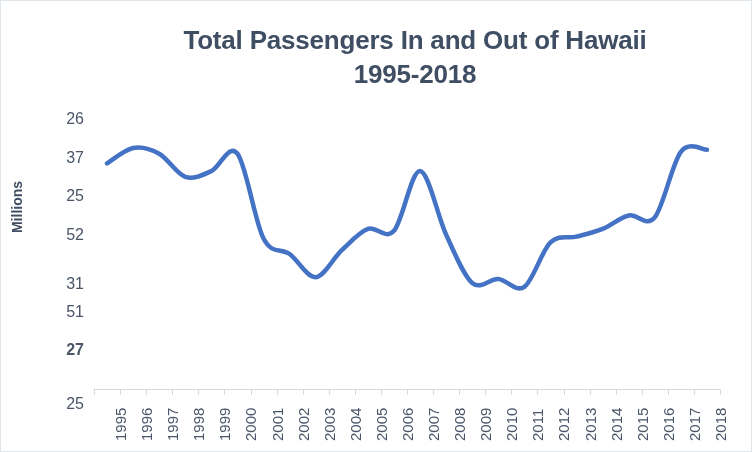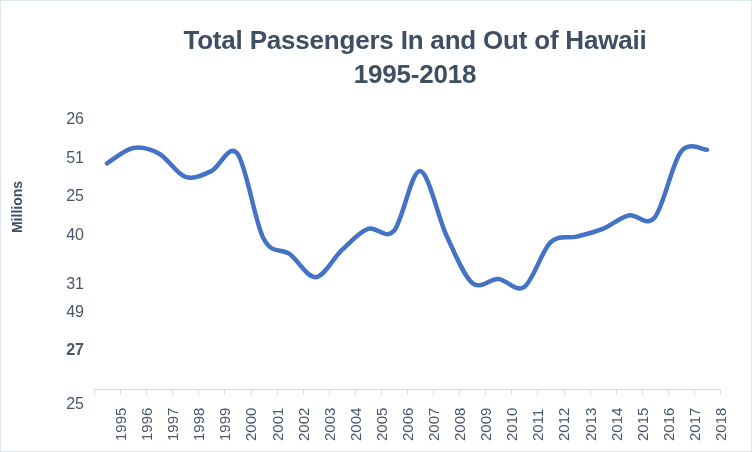--- a/index.html
+++ b/index.html
@@ -135,25 +135,25 @@
 
   <div id="chart-title">
     <span>Total Passengers In and Out of Hawaii</span>
     <span class="title-line2">1995-2018</span>
   </div>
 
   <div id="y-axis-title">Millions</div>
 
   <div id="y-tick-labels">
       <div class="y-tick-label" style="top: -8px;">26</div>
-      <div class="y-tick-label" style="top: 30.5714px;">51</div>
+      <div class="y-tick-label" style="top: 30.5714px;">37</div>
       <div class="y-tick-label" style="top: 69.1429px;">25</div>
-      <div class="y-tick-label" style="top: 107.714px;">40</div>
+      <div class="y-tick-label" style="top: 107.714px;">52</div>
       <div class="y-tick-label" style="top: 157px;">31</div>
-      <div class="y-tick-label" style="top: 184.857px;">49</div>
+      <div class="y-tick-label" style="top: 184.857px;">51</div>
       <div class="y-tick-label" style="top: 223.429px; font-weight: bold;">27</div>
       <div class="y-tick-label" style="top: 277px;">25</div>
     </div>
 
   <div id="plot-area">
     <svg id="plot-svg" viewBox="0 0 626 270" preserveAspectRatio="none">
       <path id="series-path" fill="none" stroke="#4472c4" stroke-width="4.5" stroke-linecap="round" stroke-linejoin="round" d="M 13.04 44.36 C 17.39 41.79, 30.43 30.54, 39.13 28.93 C 47.82 27.32, 56.51 29.89, 65.21 34.71 C 73.90 39.54, 82.60 54.96, 91.29 57.86 C 99.99 60.75, 108.68 55.93, 117.38 52.07 C 126.07 48.21, 134.76 23.46, 143.46 34.71 C 152.15 45.96, 160.85 102.86, 169.54 119.57 C 178.24 136.29, 186.93 128.57, 195.62 135.00 C 204.32 141.43, 213.01 158.79, 221.71 158.14 C 230.40 157.50, 239.10 139.18, 247.79 131.14 C 256.49 123.11, 265.18 113.14, 273.88 109.93 C 282.57 106.71, 291.26 121.50, 299.96 111.86 C 308.65 102.21, 317.35 51.43, 326.04 52.07 C 334.74 52.71, 343.43 97.07, 352.13 115.71 C 360.82 134.36, 369.51 156.54, 378.21 163.93 C 386.90 171.32, 395.60 159.43, 404.29 160.07 C 412.99 160.71, 421.68 173.89, 430.38 167.79 C 439.07 161.68, 447.76 131.79, 456.46 123.43 C 465.15 115.07, 473.85 119.89, 482.54 117.64 C 491.24 115.39, 499.93 113.46, 508.63 109.93 C 517.32 106.39, 526.01 98.36, 534.71 96.43 C 543.40 94.50, 552.10 108.96, 560.79 98.36 C 569.49 87.75, 578.18 44.04, 586.87 32.79 C 595.57 21.54, 608.61 31.18, 612.96 30.86"></path>
     </svg>
   </div>
 

